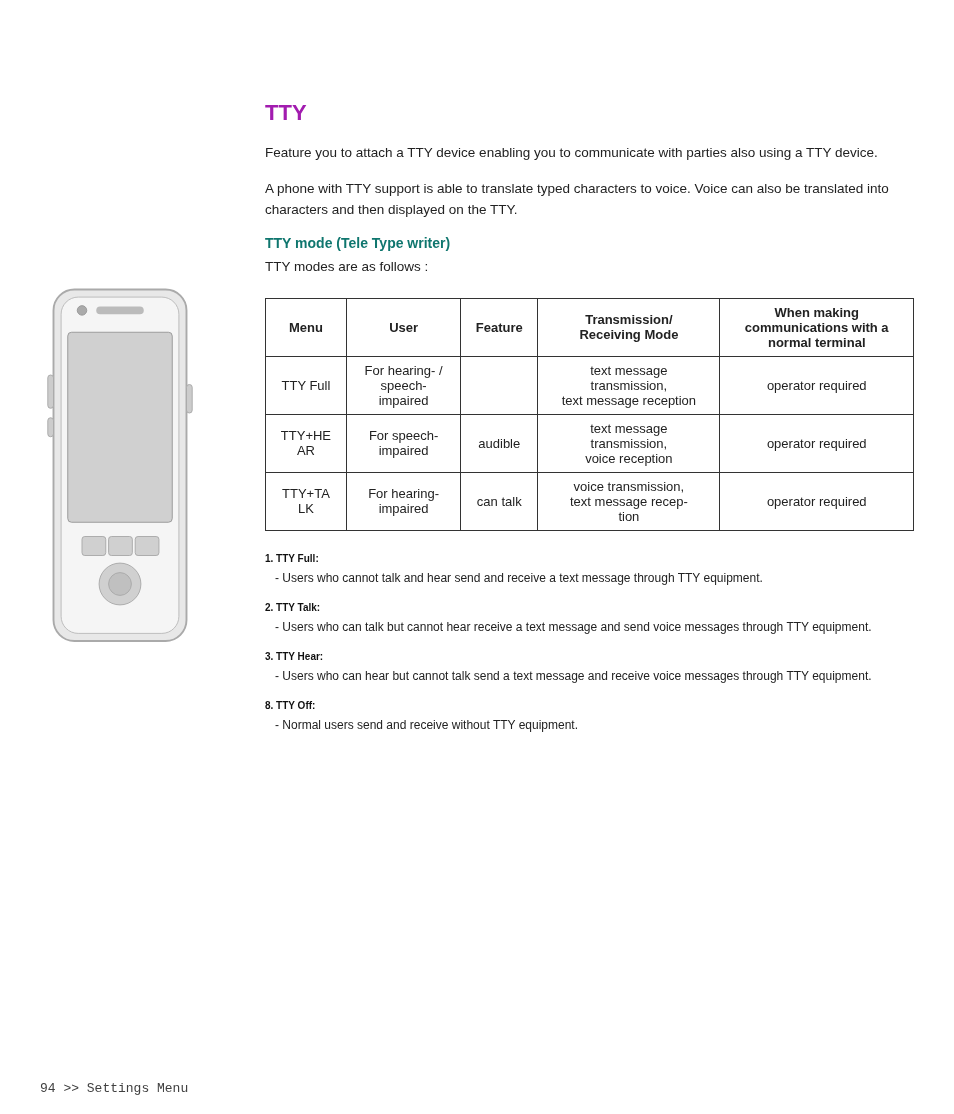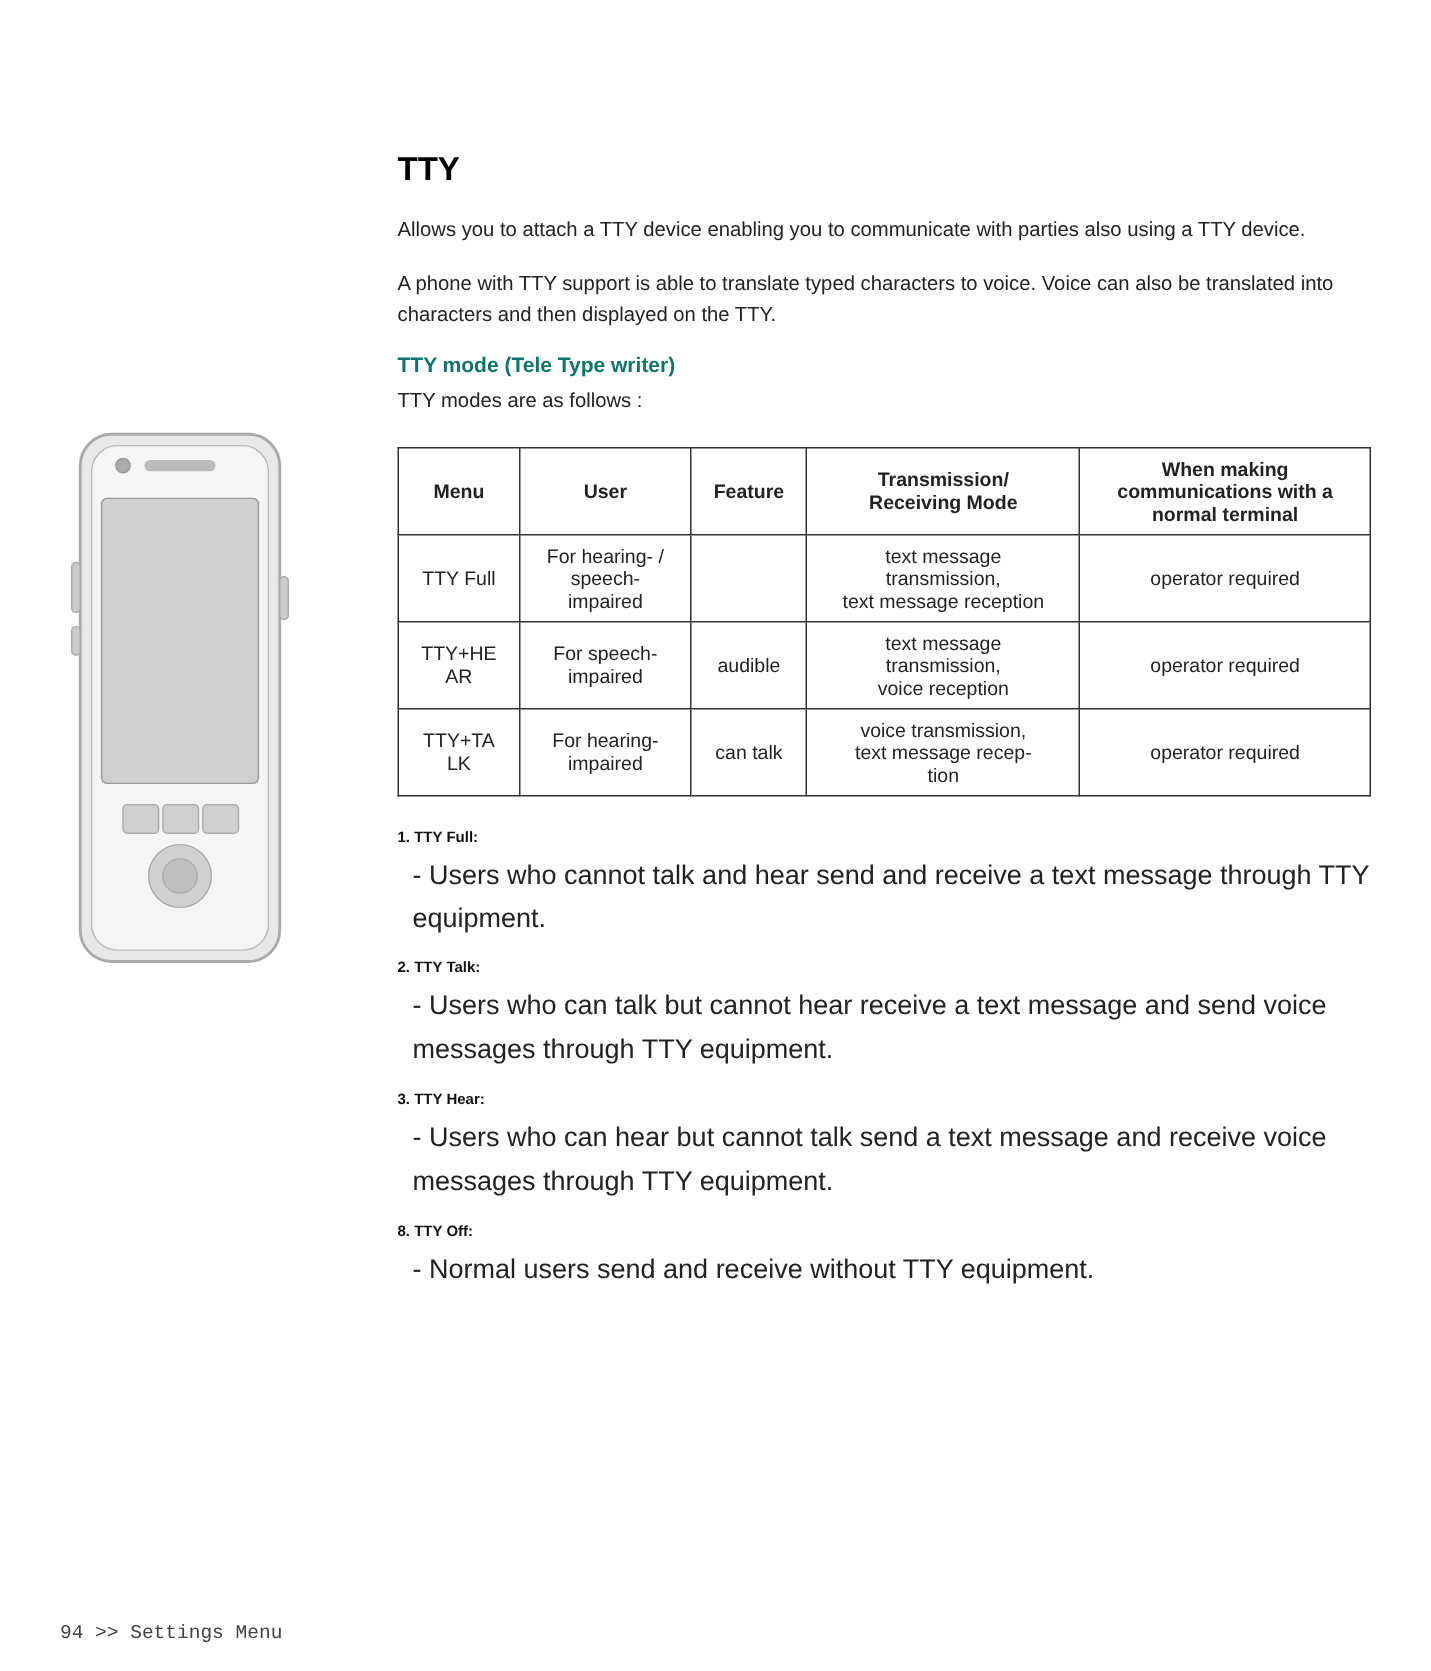--- a/index.html
+++ b/index.html
@@ -29,21 +29,21 @@
       left: 265px;
       top: 100px;
       right: 40px;
       bottom: 60px;
     }
 
     .page-title {
       font-size: 22px;
       font-weight: bold;
       margin-bottom: 16px;
-      color: #000000;
+      color: #a21caf;
     }
 
     .intro-text {
       font-size: 13.5px;
       line-height: 1.6;
       margin-bottom: 14px;
       color: #222;
     }
 
     .section-heading {
@@ -86,21 +86,21 @@
     }
 
     .list-heading {
       font-size: 10px;
       font-weight: bold;
       margin-bottom: 5px;
       color: #111;
     }
 
     .list-item {
-      font-size: 18px;
+      font-size: 12px;
       line-height: 1.6;
       color: #222;
       padding-left: 10px;
     }
 
     
     .footer {
       position: absolute;
       bottom: 18px;
       left: 40px;
@@ -140,21 +140,21 @@
     <rect x="14" y="100" width="6" height="35" rx="3" fill="#ccc" stroke="#aaa" stroke-width="1"></rect>
     <rect x="14" y="145" width="6" height="20" rx="3" fill="#ccc" stroke="#aaa" stroke-width="1"></rect>
     <rect x="160" y="110" width="6" height="30" rx="3" fill="#ccc" stroke="#aaa" stroke-width="1"></rect>
   </svg>
 </div>
 
 <div class="content">
 
   <h1 class="page-title">TTY</h1>
 
-  <p class="intro-text">Allows you to attach a TTY device enabling you to communicate with parties also using a TTY device.</p>
+  <p class="intro-text">Feature you to attach a TTY device enabling you to communicate with parties also using a TTY device.</p>
   <p class="intro-text">A phone with TTY support is able to translate typed characters to voice. Voice can also be translated into characters and then displayed on the TTY.</p>
 
   <p class="section-heading">TTY mode (Tele Type writer)</p>
   <p class="modes-intro">TTY modes are as follows :</p>
 
   <table class="tty-table">
     <thead>
       <tr>
         <th>Menu</th>
         <th>User</th>

